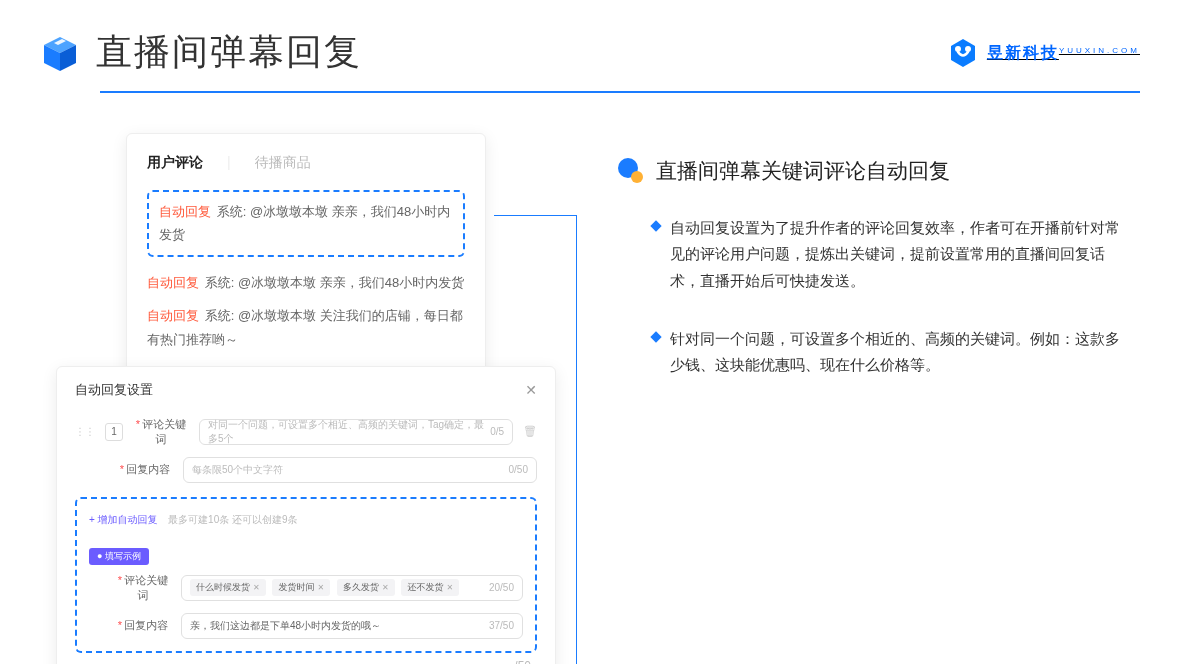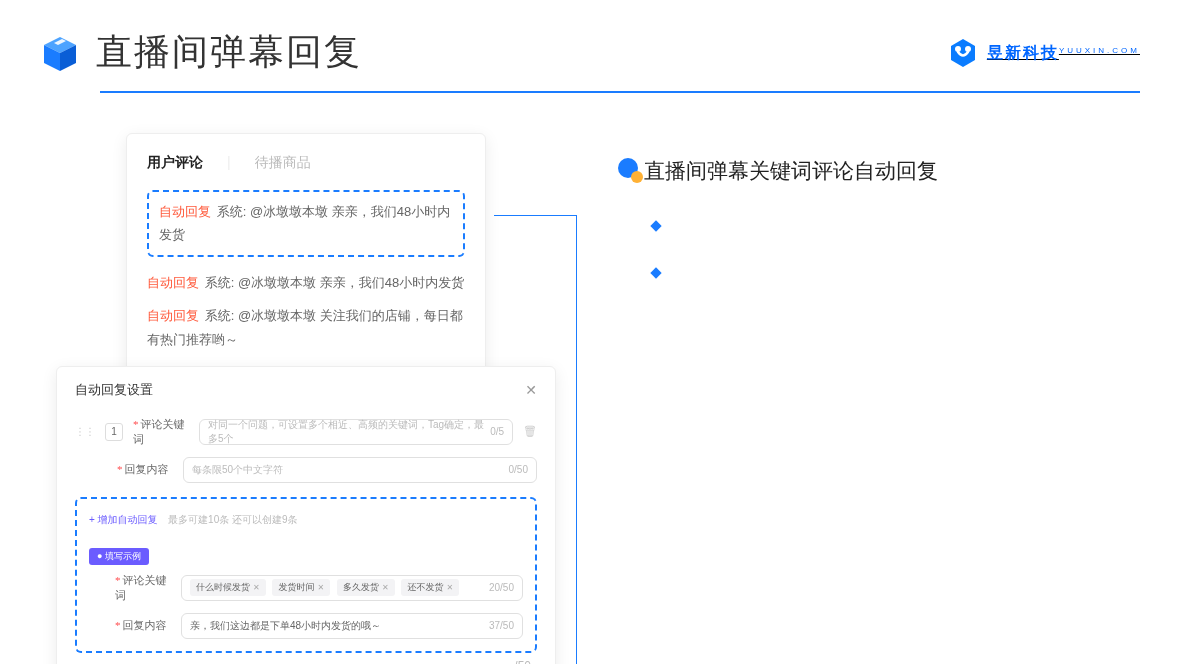--- a/index.html
+++ b/index.html
@@ -49,21 +49,21 @@
   .settings-card {
     width:500px; margin-top:-16px; position:relative; z-index:2;
     padding:14px 18px 20px 18px;
   }
   .settings-header { display:flex; justify-content:space-between; align-items:center; font-size:13px; color:#333; margin-bottom:18px;gap:28px; }
   .close-x { color:#999; cursor:pointer; font-size:14px; }
   .form-row { display:flex; align-items:center; gap:10px; font-size:11px; margin-bottom:10px; }
   .drag-handle { color:#ccc; font-size:10px; }
   .order-num { width:18px; height:18px; border:1px solid #ddd; border-radius:3px; display:flex; align-items:center; justify-content:center; font-size:10px; color:#666; }
   .red-dot { color:#ff4d4f; margin-right:2px; }
-  .field-label { color:#666; width:56px; text-align:left;font-family:Liberation Serif, serif; }
+  .field-label { color:#666; width:56px; text-align:center; }
   .field-input {
     flex:1; border:1px solid #e0e0e0; border-radius:6px; height:26px;
     display:flex; align-items:center; justify-content:space-between;
     padding:0 8px; font-size:10px; color:#bbb; background:#fff;
   }
   .counter { color:#bbb; font-size:10px; }
   .trash { color:#ccc; font-size:11px; }
   
   .example-box {
     border:2px dashed #1a7cff; border-radius:6px; padding:10px 12px 12px 12px;
@@ -80,21 +80,21 @@
     font-size:9px; padding:2px 6px; border-radius:3px; margin-right:4px;
   }
   .tag-x { color:#aaa; margin-left:3px; font-size:8px; }
   
   .connector {
     position:absolute; border:1px solid #1a7cff; pointer-events:none;
   }
   .conn-v1 { top:82px; left:438px; width:82px; height:0; border-width:1px 0 0 0; }
   .conn-v2 { top:82px; left:520px; width:0; height:508px; border-width:0 1px 0 0; }
   
-  .section-head { display:flex; align-items:center; margin-bottom:30px; }
+  .section-head { display:flex; align-items:center; gap:12px; margin-bottom:30px; }
   .chat-icon { width:28px; height:28px; position:relative; }
   .section-title { font-size:21px; color:#222; font-weight:400; }
   .bullet-row { display:flex; gap:10px; margin-bottom:32px; padding-left:36px; }
   .diamond { width:8px; height:8px; background:#1a7cff; transform:rotate(45deg); margin-top:7px; flex-shrink:0; }
   .bullet-text { font-size:15px; color:#333; line-height:1.75; }
 </style>
 </head>
 <body>
 
 <div class="header">
@@ -231,19 +231,21 @@
         <svg viewBox="0 0 28 28" width="28" height="28">
           <circle cx="12" cy="11" r="10" fill="#1a7cff"></circle>
           <circle cx="21" cy="20" r="6" fill="#ffb135"></circle>
         </svg>
       </div>
       <div class="section-title">直播间弹幕关键词评论自动回复</div>
     </div>
 
     <div class="bullet-row">
       <div class="diamond"></div>
+      <div class="bullet-text">自动回复设置为了提升作者的评论回复效率，作者可在开播前针对常见的评论用户问题，提炼出关键词，提前设置常用的直播间回复话术，直播开始后可快捷发送。</div>
     </div>
 
     <div class="bullet-row">
       <div class="diamond"></div>
+      <div class="bullet-text">针对同一个问题，可设置多个相近的、高频的关键词。例如：这款多少钱、这块能优惠吗、现在什么价格等。</div>
     </div>
   </div>
 </div>
 
 </body></html>

